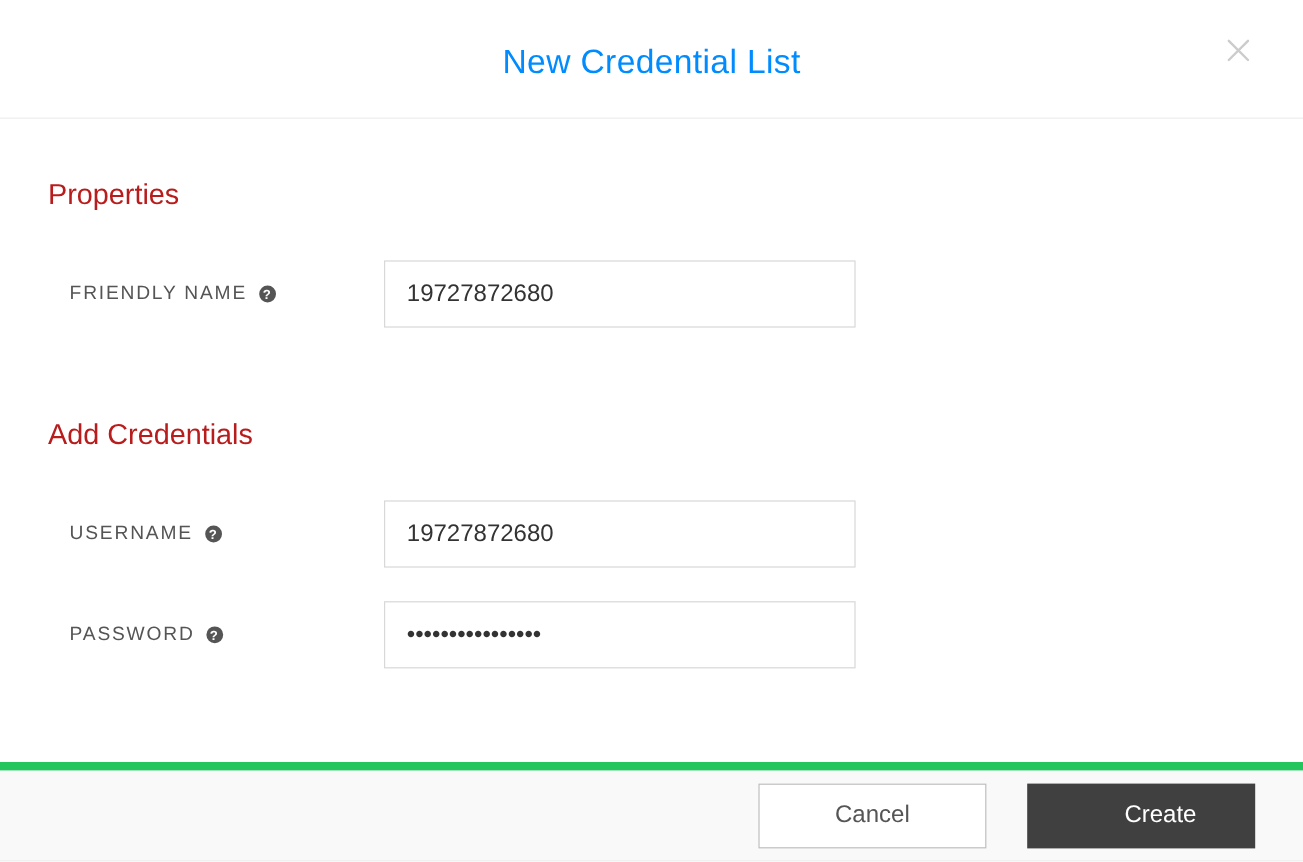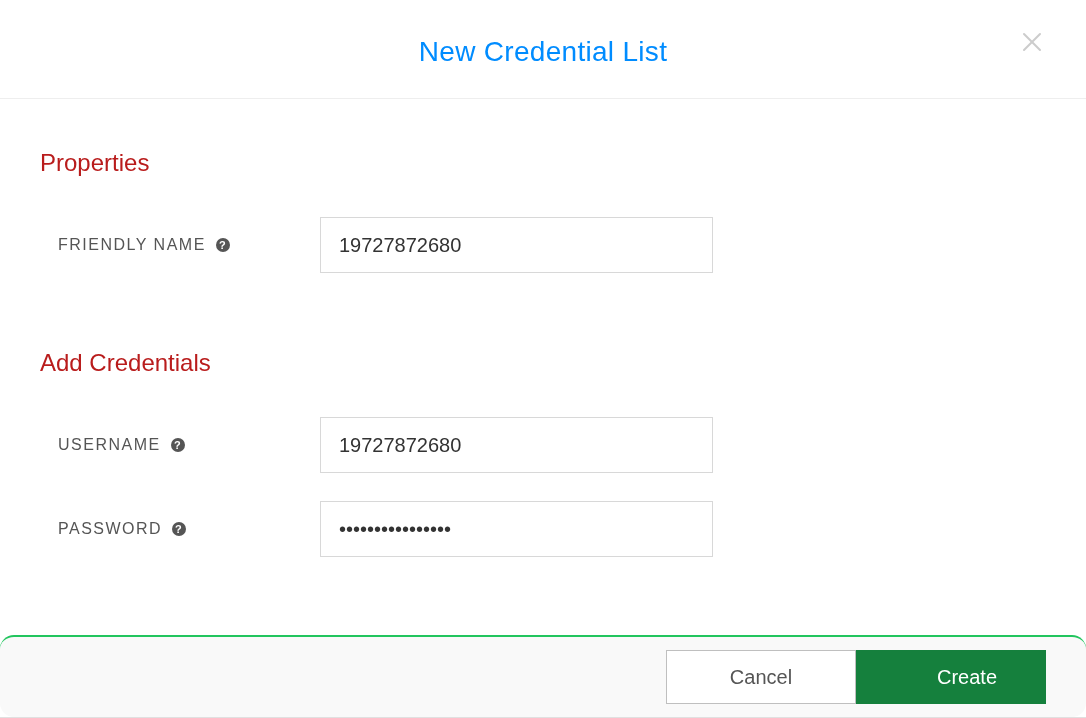--- a/index.html
+++ b/index.html
@@ -89,45 +89,45 @@
       font-size: 20px;
       color: #333;
       font-family: inherit;
       outline: none;
       background: #fff;
     }
     .section-gap { height: 48px; }
     .modal-footer {
       height: 82px;
       background: #f9f9f9;
-      border-top: 2px solid #22c55e;
+      border-top: 7px solid #22c55e;
       display: flex;
       align-items: center;
       justify-content: flex-end;
       padding: 0 40px;
-      border-radius: 14px;
+      gap: 34px;
     }
     .btn {
       min-width: 190px;
       height: 54px;
       font-size: 20px;
       cursor: pointer;
       border: none;
       font-family: inherit;
       display: flex;
       align-items: center;
       justify-content: center;
     }
     .btn-cancel {
       background: #fff;
       color: #555;
       border: 1px solid #bfbfbf;
     }
     .btn-create {
-      background: #15803d;
+      background: #404040;
       color: #fff;
       padding-left: 32px;
     }
   </style>
 </head>
 <body>
 
 <div class="modal">
   <div class="modal-header">
     <h1 class="modal-title">New Credential List</h1>

